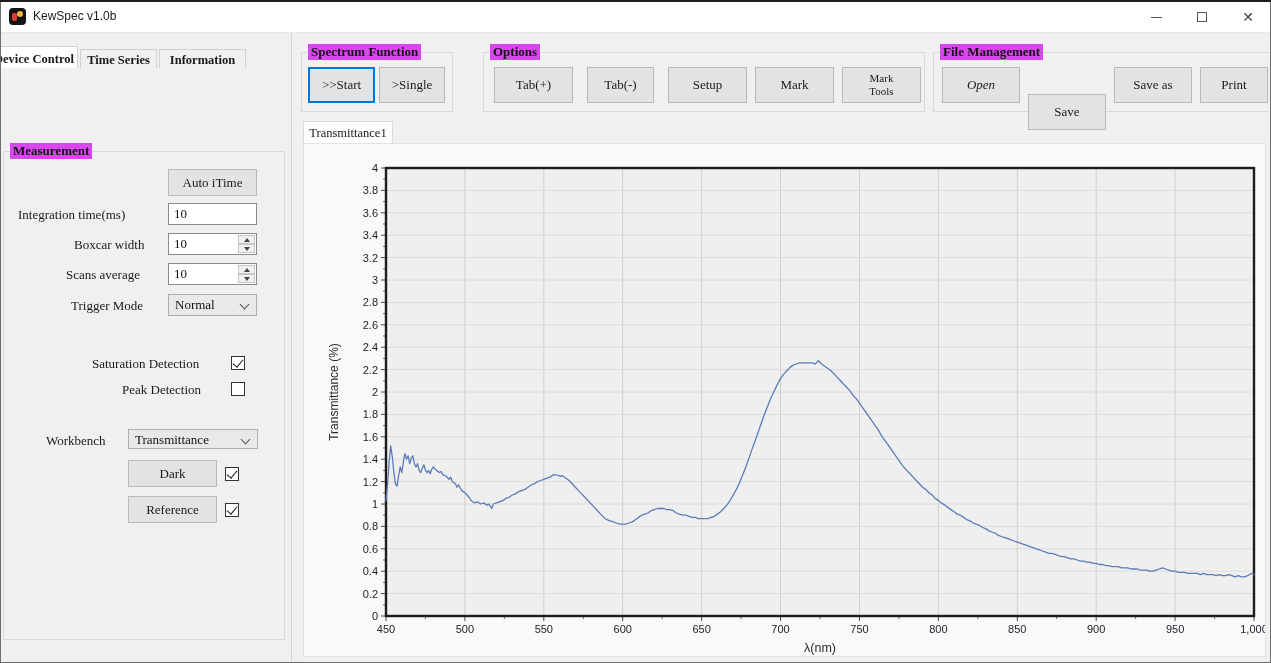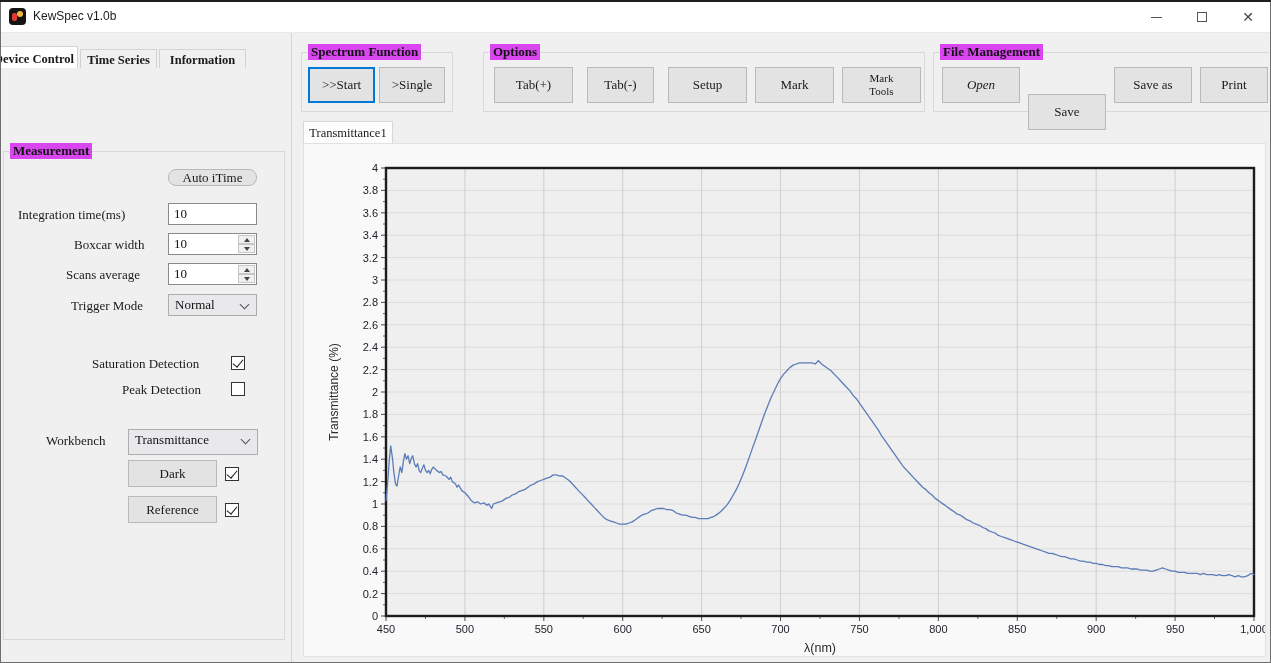--- a/index.html
+++ b/index.html
@@ -91,21 +91,21 @@
 <div class="left-panel">
 
   <div class="ltab active" style="left:-10px; width:88px;">Device Control</div>
   <div class="ltab" style="left:80px; width:77px;">Time Series</div>
   <div class="ltab" style="left:159px; width:87px;">Information</div>
 
 
   <div class="groupbox" style="left:3px; top:118px; width:282px; height:489px;">
     <div class="group-legend">Measurement</div>
 
-    <div class="btn" style="left:164px; top:17px; width:89px; height:17px;border-radius:8px;">Auto iTime</div>
+    <div class="btn" style="left:164px; top:17px; width:89px; height:27px;">Auto iTime</div>
 
     <div class="lbl" style="left:14px; top:55px;">Integration time(ms)</div>
     <div class="tbox" style="left:164px; top:51px; width:89px; height:22px;">10</div>
 
     <div class="lbl" style="left:70px; top:85px;">Boxcar width</div>
     <div class="spin" style="left:164px; top:81px; width:89px; height:22px;">
       <div class="val">10</div>
       <div class="arrows">
           <div class="tri-up"></div>
           <div class="tri-down"></div>
@@ -127,21 +127,21 @@
       <div class="chev"></div>
     </div>
 
     <div class="lbl" style="left:88px; top:204px;">Saturation Detection</div>
     <div class="checkbox checked" style="left:227px; top:204px;"></div>
 
     <div class="lbl" style="left:118px; top:230px;">Peak Detection</div>
     <div class="checkbox" style="left:227px; top:230px;"></div>
 
     <div class="lbl" style="left:42px; top:281px;">Workbench</div>
-    <div class="combo" style="left:124px; top:277px; width:130px; height:26px;">
+    <div class="combo" style="left:124px; top:277px; width:130px; height:20px;">
       <span>Transmittance</span>
       <div class="chev"></div>
     </div>
 
     <div class="btn" style="left:124px; top:308px; width:89px; height:27px;">Dark</div>
     <div class="checkbox checked" style="left:221px; top:315px;"></div>
 
     <div class="btn" style="left:124px; top:344px; width:89px; height:27px;">Reference</div>
     <div class="checkbox checked" style="left:221px; top:351px;"></div>
   </div>

